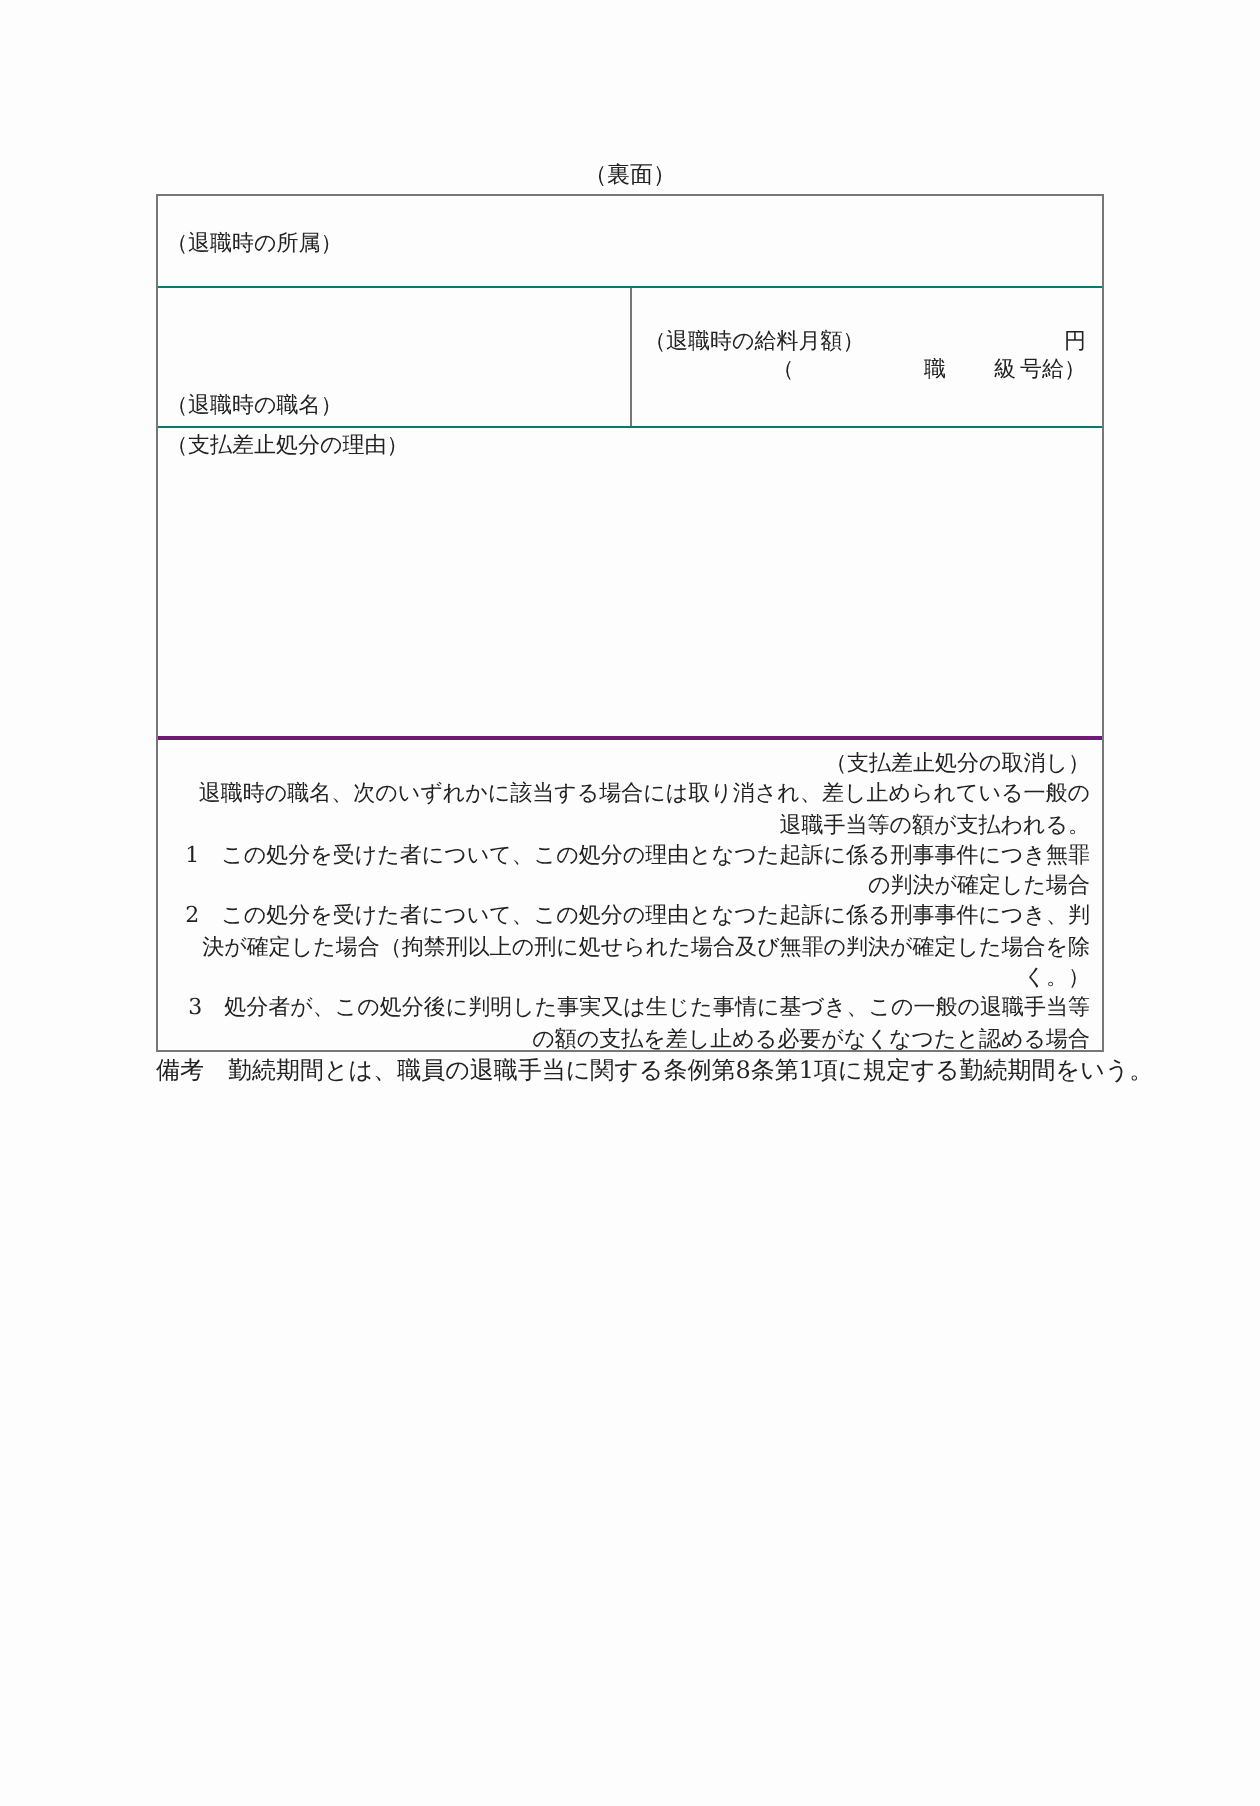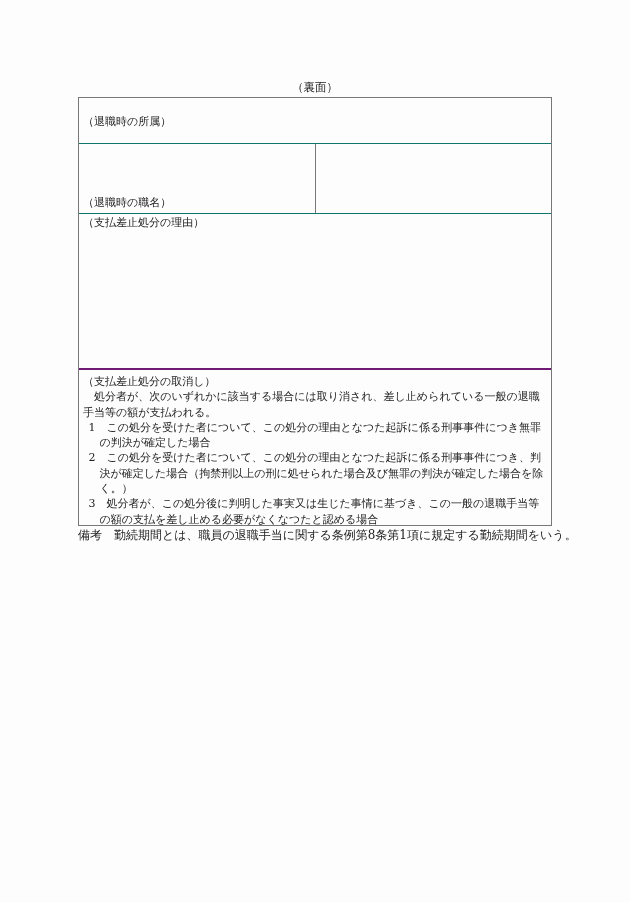--- a/index.html
+++ b/index.html
@@ -31,51 +31,63 @@
     .r2 .lbl-left { left: 4px; top: 20px; margin-top: 32px; }
     .r2 .right { position: absolute; left: 243px; right: 8px; top: 20px; }
     .r2 .right .line { position: relative; height: 14px; font-size: 11px; line-height: 14px; white-space: nowrap; }
     .yen { position: absolute; right: 0; top: 0; }
     .paren-open { position: absolute; left: 64px; }
     .shoku { position: absolute; left: 140px; }
     .kyu { position: absolute; left: 175px; }
     .gokyu { position: absolute; right: 0; }
     .r3 .lbl { left: 4px; top: 2px; }
     .r4 .content { position: absolute; left: 4px; right: 6px; top: 4px; font-size: 11px; line-height: 15.3px; }
-    .r4 p { margin: 0; }
+    .r4 p { margin: 0; text-align: right; }
     .indent1 { text-indent: 1em; }
     .item { padding-left: 1.5em; text-indent: -1em; }
     .note {
       position: absolute; left: 78px; top: 528px; width: 480px;
       font-size: 12px; line-height: 14px; white-space: nowrap;
     }
   </style>
 </head>
 <body>
 
 <div class="title">（裏面）</div>
 
 <div class="tbl">
   <div class="row r1">
     <span class="lbl">（退職時の所属）</span>
   </div>
 
   <div class="row r2">
     <span class="lbl lbl-left">（退職時の職名）</span>
     <div class="colsplit"></div>
+    <div class="right">
+      <div class="line">
+        <span>（退職時の給料月額）</span>
+        <span class="yen">円</span>
+      </div>
+      <div class="line">
+        <span class="paren-open">（</span>
+        <span class="shoku">職</span>
+        <span class="kyu">級</span>
+        <span class="gokyu">号給）</span>
+      </div>
+    </div>
   </div>
 
   <div class="row r3">
     <span class="lbl">（支払差止処分の理由）</span>
   </div>
 
   <div class="row r4">
     <div class="content">
       <p>（支払差止処分の取消し）</p>
-      <p class="indent1">処分者が、次のいずれかに該当する場合には取り消され、差し止められている一般の退職手当等の額が支払われる。</p>
+      <p class="indent1">退職時の職名、次のいずれかに該当する場合には取り消され、差し止められている一般の退職手当等の額が支払われる。</p>
       <p class="item">1　この処分を受けた者について、この処分の理由となつた起訴に係る刑事事件につき無罪の判決が確定した場合</p>
       <p class="item">2　この処分を受けた者について、この処分の理由となつた起訴に係る刑事事件につき、判決が確定した場合（拘禁刑以上の刑に処せられた場合及び無罪の判決が確定した場合を除く。）</p>
       <p class="item">3　処分者が、この処分後に判明した事実又は生じた事情に基づき、この一般の退職手当等の額の支払を差し止める必要がなくなつたと認める場合</p>
     </div>
   </div>
 </div>
 
 <div class="note">備考　勤続期間とは、職員の退職手当に関する条例第8条第1項に規定する勤続期間をいう。</div>
 
 </body></html>

